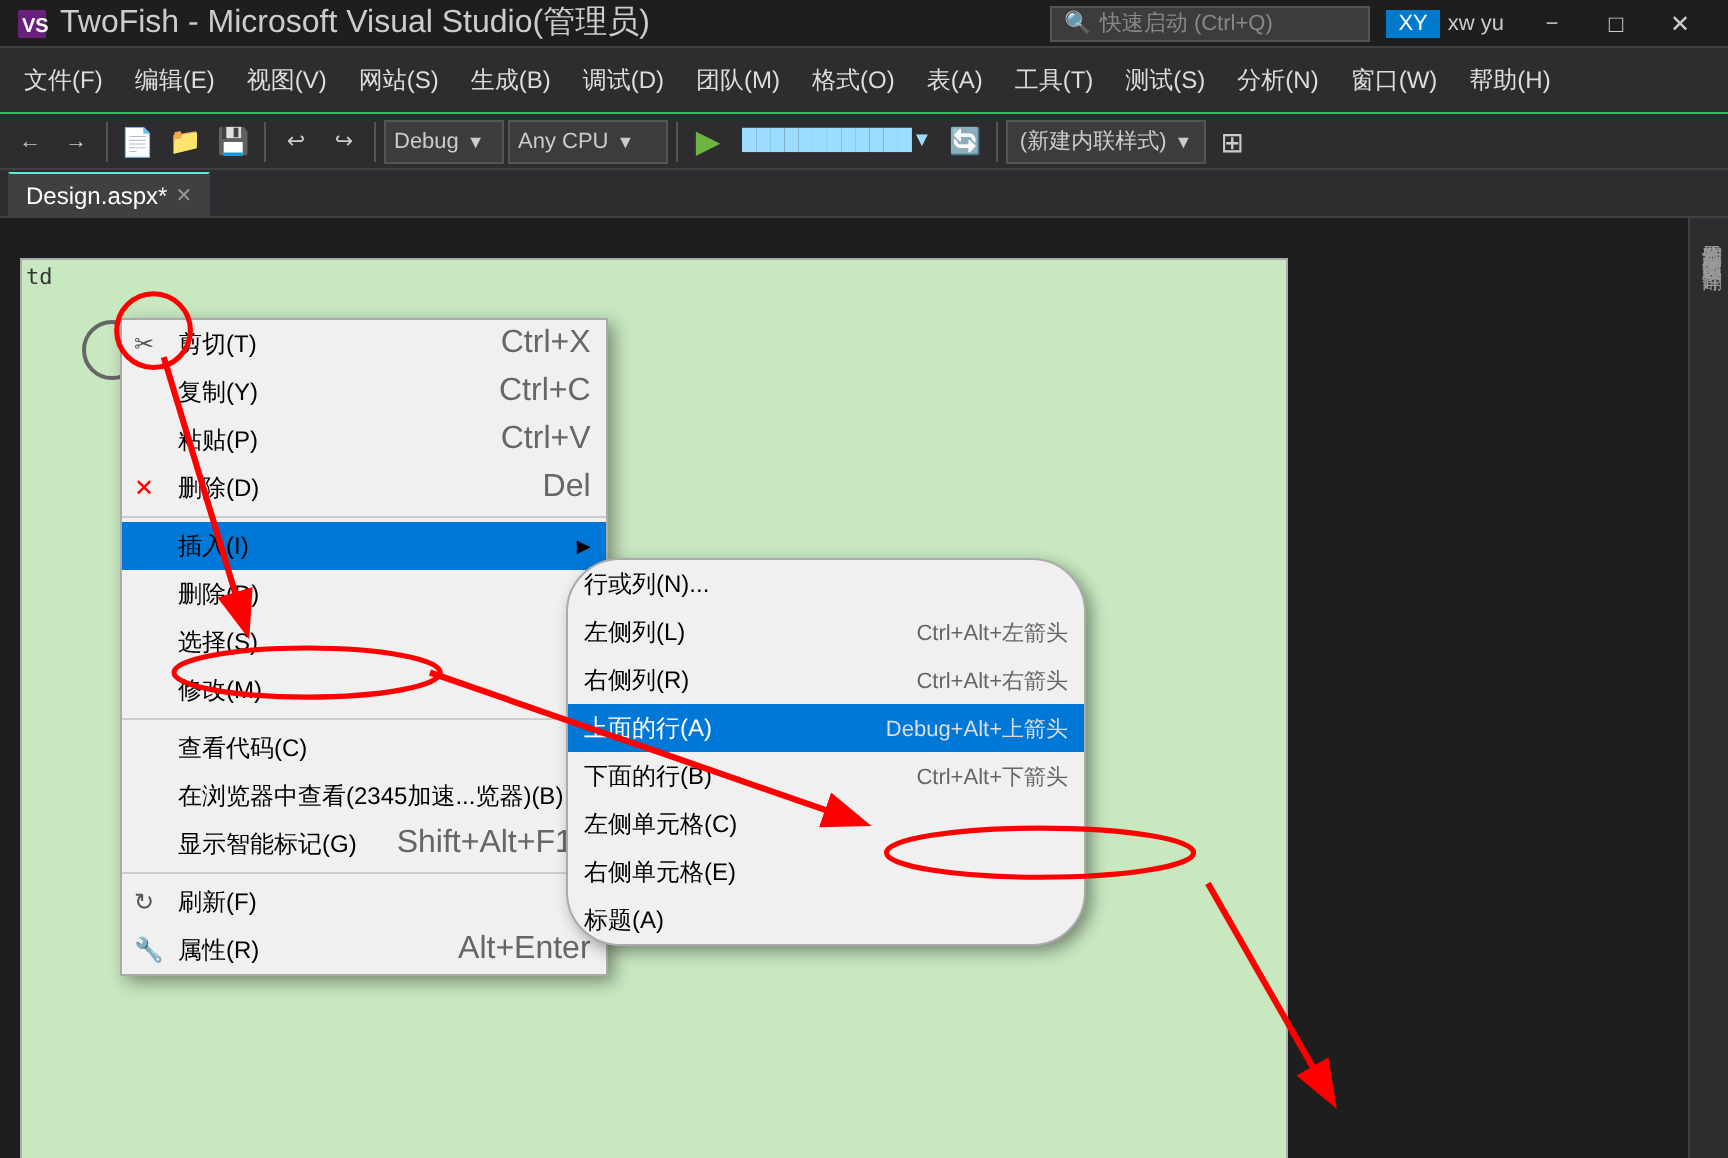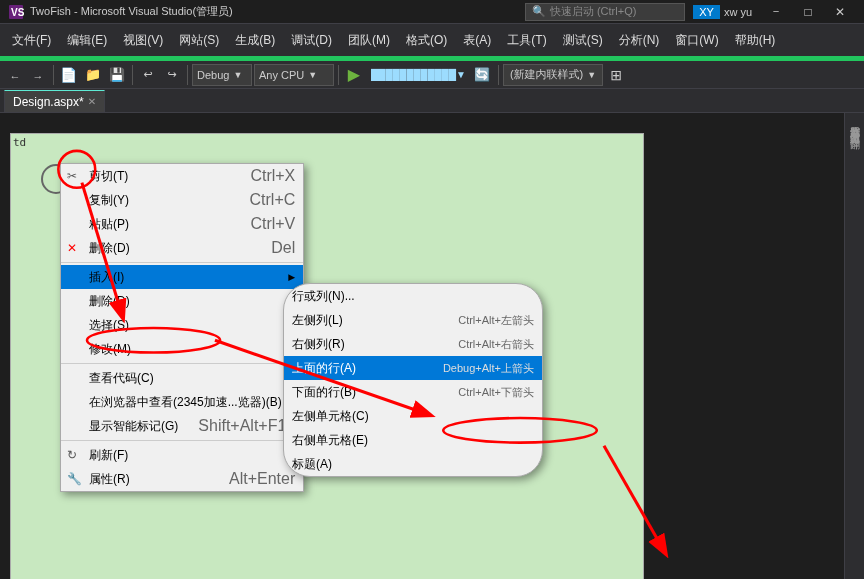--- a/index.html
+++ b/index.html
@@ -23,21 +23,21 @@
       padding: 0 8px;
       border-bottom: 1px solid #3f3f46;
     }
     .title-bar-logo {
       width: 16px; height: 16px;
       margin-right: 6px;
       display: flex; align-items: center; 
     }
     .title-bar-text {
       color: #ccc;
-      font-size: 11px;
+      font-size: 16px;
       flex: 1;
     }
     .title-bar-search {
       display: flex;
       align-items: center;
       background: #3c3c3c;
       border: 1px solid #555;
       height: 18px;
       padding: 0 6px;
       margin-right: 8px;
@@ -60,21 +60,21 @@
       margin-right: 4px;
     }
 
     
     .menu-bar {
       display: flex;
       background: #2d2d30;
       height: 22px;
       align-items: center;
       padding: 16px 4px;
-      border-bottom: 5px solid #22c55e;
+      border-bottom: 1px solid #22c55e;
     }
     .menu-item {
       padding: 2px 8px;
       color: #ddd;
       font-size: 12px;
       cursor: pointer;
       height: 22px;
       display: flex;
       align-items: center;
     }

